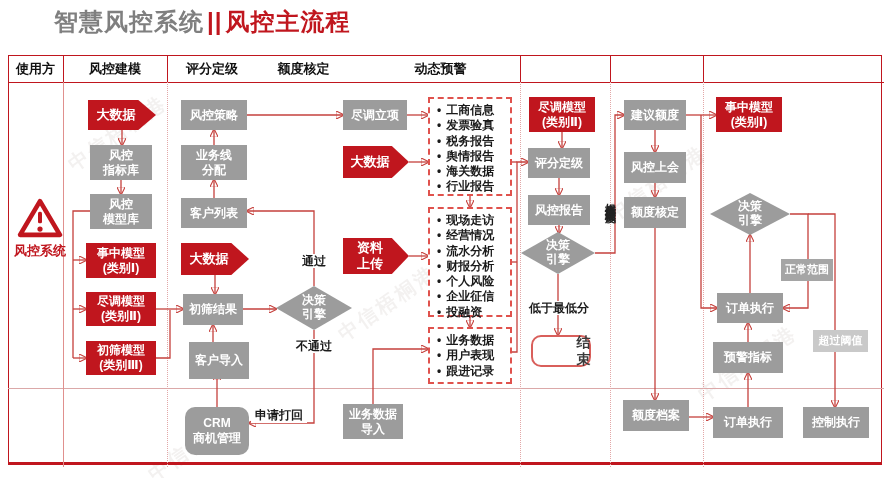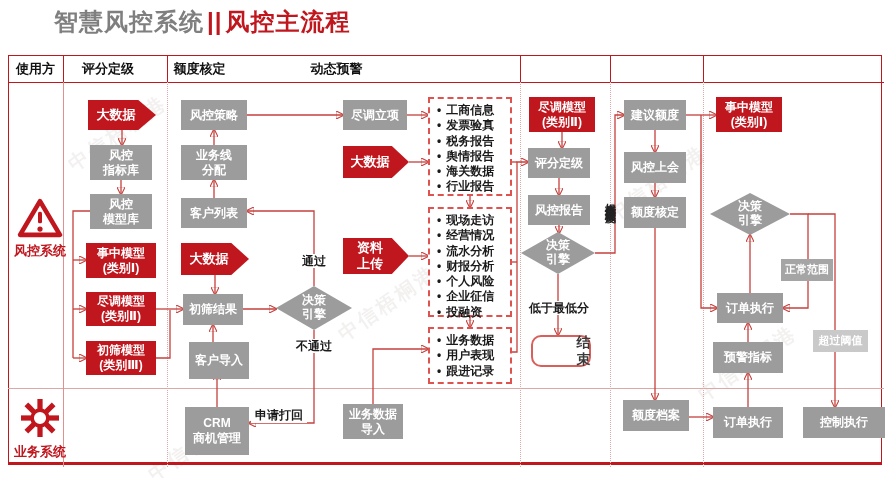--- a/index.html
+++ b/index.html
@@ -59,20 +59,21 @@
   <div class="watermark" style="left:60px;top:120px;">中信梧桐港</div>
   <div class="watermark" style="left:330px;top:290px;">中信梧桐港</div>
   <div class="watermark" style="left:600px;top:170px;">中信梧桐港</div>
   <div class="watermark" style="left:690px;top:350px;">中信梧桐港</div>
   <div class="watermark" style="left:140px;top:430px;">中信梧桐港</div>
 
   <div class="table-frame"></div>
 
   <div class="lane-header">
     <div class="lh" style="width:55px">使用方</div>
+    <div class="lh" style="width:104px">风控建模</div>
     <div class="lh" style="width:90px">评分定级</div>
     <div class="lh" style="width:93px">额度核定</div>
     <div class="lh" style="width:181px">动态预警</div>
   </div>
   <div class="header-line"></div>
   <div class="row-divider"></div>
 
   <div class="vdiv solid" style="left:63px"></div>
   <div class="vdiv" style="left:167px"></div>
   <div class="vdiv" style="left:520px"></div>
@@ -154,21 +155,21 @@
       <div class="node n-gray" style="left: 183px; top: 294px; width: 60px; height: 31px;">初筛结果</div>
       <div class="node n-gray" style="left: 189px; top: 342px; width: 60px; height: 37px; font-family: Liberation Serif, serif;">客户导入</div>
       <div class="node n-diamond" style="left: 276px; top: 286px; width: 76px; height: 44px;">决策
 引擎</div>
       <div class="node n-label" style="left: 294px; top: 254px; width: 40px; height: 14px;">通过</div>
       <div class="node n-label" style="left: 288px; top: 339px; width: 52px; height: 14px;">不通过</div>
       <div class="node n-gray" style="left: 343px; top: 100px; width: 64px; height: 30px;">尽调立项</div>
       <div class="node n-pentagon" style="left: 343px; top: 146px; width: 66px; height: 32px;">大数据</div>
       <div class="node n-pentagon" style="left: 343px; top: 238px; width: 66px; height: 36px;">资料
 上传</div>
-      <div class="node n-gray" style="left: 185px; top: 407px; width: 64px; height: 48px;">CRM
+      <div class="node n-gray" style="left: 185px; top: 407px; width: 64px; height: 48px; border-radius: 10px;">CRM
 商机管理</div>
       <div class="node n-label" style="left: 251px; top: 407px; width: 56px; height: 16px;">申请打回</div>
       <div class="node n-gray" style="left: 343px; top: 404px; width: 60px; height: 35px;">业务数据
 导入</div>
       <div class="node n-dashed" style="left: 428px; top: 97px; width: 84px; height: 99px;"><ul><li>工商信息</li><li>发票验真</li><li>税务报告</li><li>舆情报告</li><li>海关数据</li><li>行业报告</li></ul></div>
       <div class="node n-dashed" style="left: 428px; top: 207px; width: 84px; height: 110px;"><ul><li>现场走访</li><li>经营情况</li><li>流水分析</li><li>财报分析</li><li>个人风险</li><li>企业征信</li><li>投融资</li></ul></div>
       <div class="node n-dashed" style="left: 428px; top: 327px; width: 84px; height: 57px;"><ul><li>业务数据</li><li>用户表现</li><li>跟进记录</li></ul></div>
       <div class="node n-red" style="left: 529px; top: 97px; width: 66px; height: 35px;">尽调模型
 (类别Ⅱ)</div>
       <div class="node n-gray" style="left: 528px; top: 148px; width: 62px; height: 30px;">评分定级</div>
@@ -184,42 +185,26 @@
       <div class="node n-gray" style="left: 623px; top: 400px; width: 66px; height: 31px;">额度档案</div>
       <div class="node n-red" style="left: 716px; top: 97px; width: 66px; height: 35px;">事中模型
 (类别Ⅰ)</div>
       <div class="node n-diamond" style="left: 710px; top: 193px; width: 80px; height: 42px;">决策
 引擎</div>
       <div class="node n-glabel" style="left: 781px; top: 259px; width: 52px; height: 22px;">正常范围</div>
       <div class="node n-gray" style="left: 717px; top: 293px; width: 66px; height: 30px;">订单执行</div>
       <div class="node n-gray" style="left: 713px; top: 342px; width: 70px; height: 31px;">预警指标</div>
       <div class="node n-llabel" style="left: 813px; top: 330px; width: 55px; height: 22px;">超过阈值</div>
       <div class="node n-gray" style="left: 713px; top: 407px; width: 70px; height: 31px;">订单执行</div>
-      <div class="node n-gray" style="left: 803px; top: 407px; width: 82px; height: 31px;">控制执行</div>
+      <div class="node n-gray" style="left: 803px; top: 407px; width: 66px; height: 31px;">控制执行</div>
     </div>
 
   <div class="actor" style="left:12px;top:197px;width:56px;">
     <svg width="46" height="42" viewBox="0 0 60 54">
       <path d="M30 5 L56 49 L4 49 Z" fill="none" stroke="#c0161e" stroke-width="6" stroke-linejoin="round"></path>
       <rect x="27.4" y="19" width="5.2" height="15" rx="2" fill="#c0161e"></rect>
       <circle cx="30" cy="41.5" r="3.4" fill="#c0161e"></circle>
     </svg>
     <div class="actor-label">风控系统</div>
   </div>
 
-  <div class="actor" style="left:12px;top:396px;width:56px;">
-    <svg width="42" height="44" viewBox="0 0 64 64">
-      <circle cx="32" cy="32" r="12" fill="none" stroke="#c0161e" stroke-width="5.5"></circle>
-      <g stroke="#c0161e" stroke-width="8" stroke-linecap="square">
-        <line x1="32" y1="7" x2="32" y2="15"></line>
-        <line x1="32" y1="49" x2="32" y2="57"></line>
-        <line x1="7" y1="32" x2="15" y2="32"></line>
-        <line x1="49" y1="32" x2="57" y2="32"></line>
-        <line x1="14" y1="14" x2="20" y2="20"></line>
-        <line x1="44" y1="44" x2="50" y2="50"></line>
-        <line x1="14" y1="50" x2="20" y2="44"></line>
-        <line x1="44" y1="20" x2="50" y2="14"></line>
-      </g>
-    </svg>
-    <div class="actor-label">业务系统</div>
-  </div>
 
 </div>
 
 </body></html>

